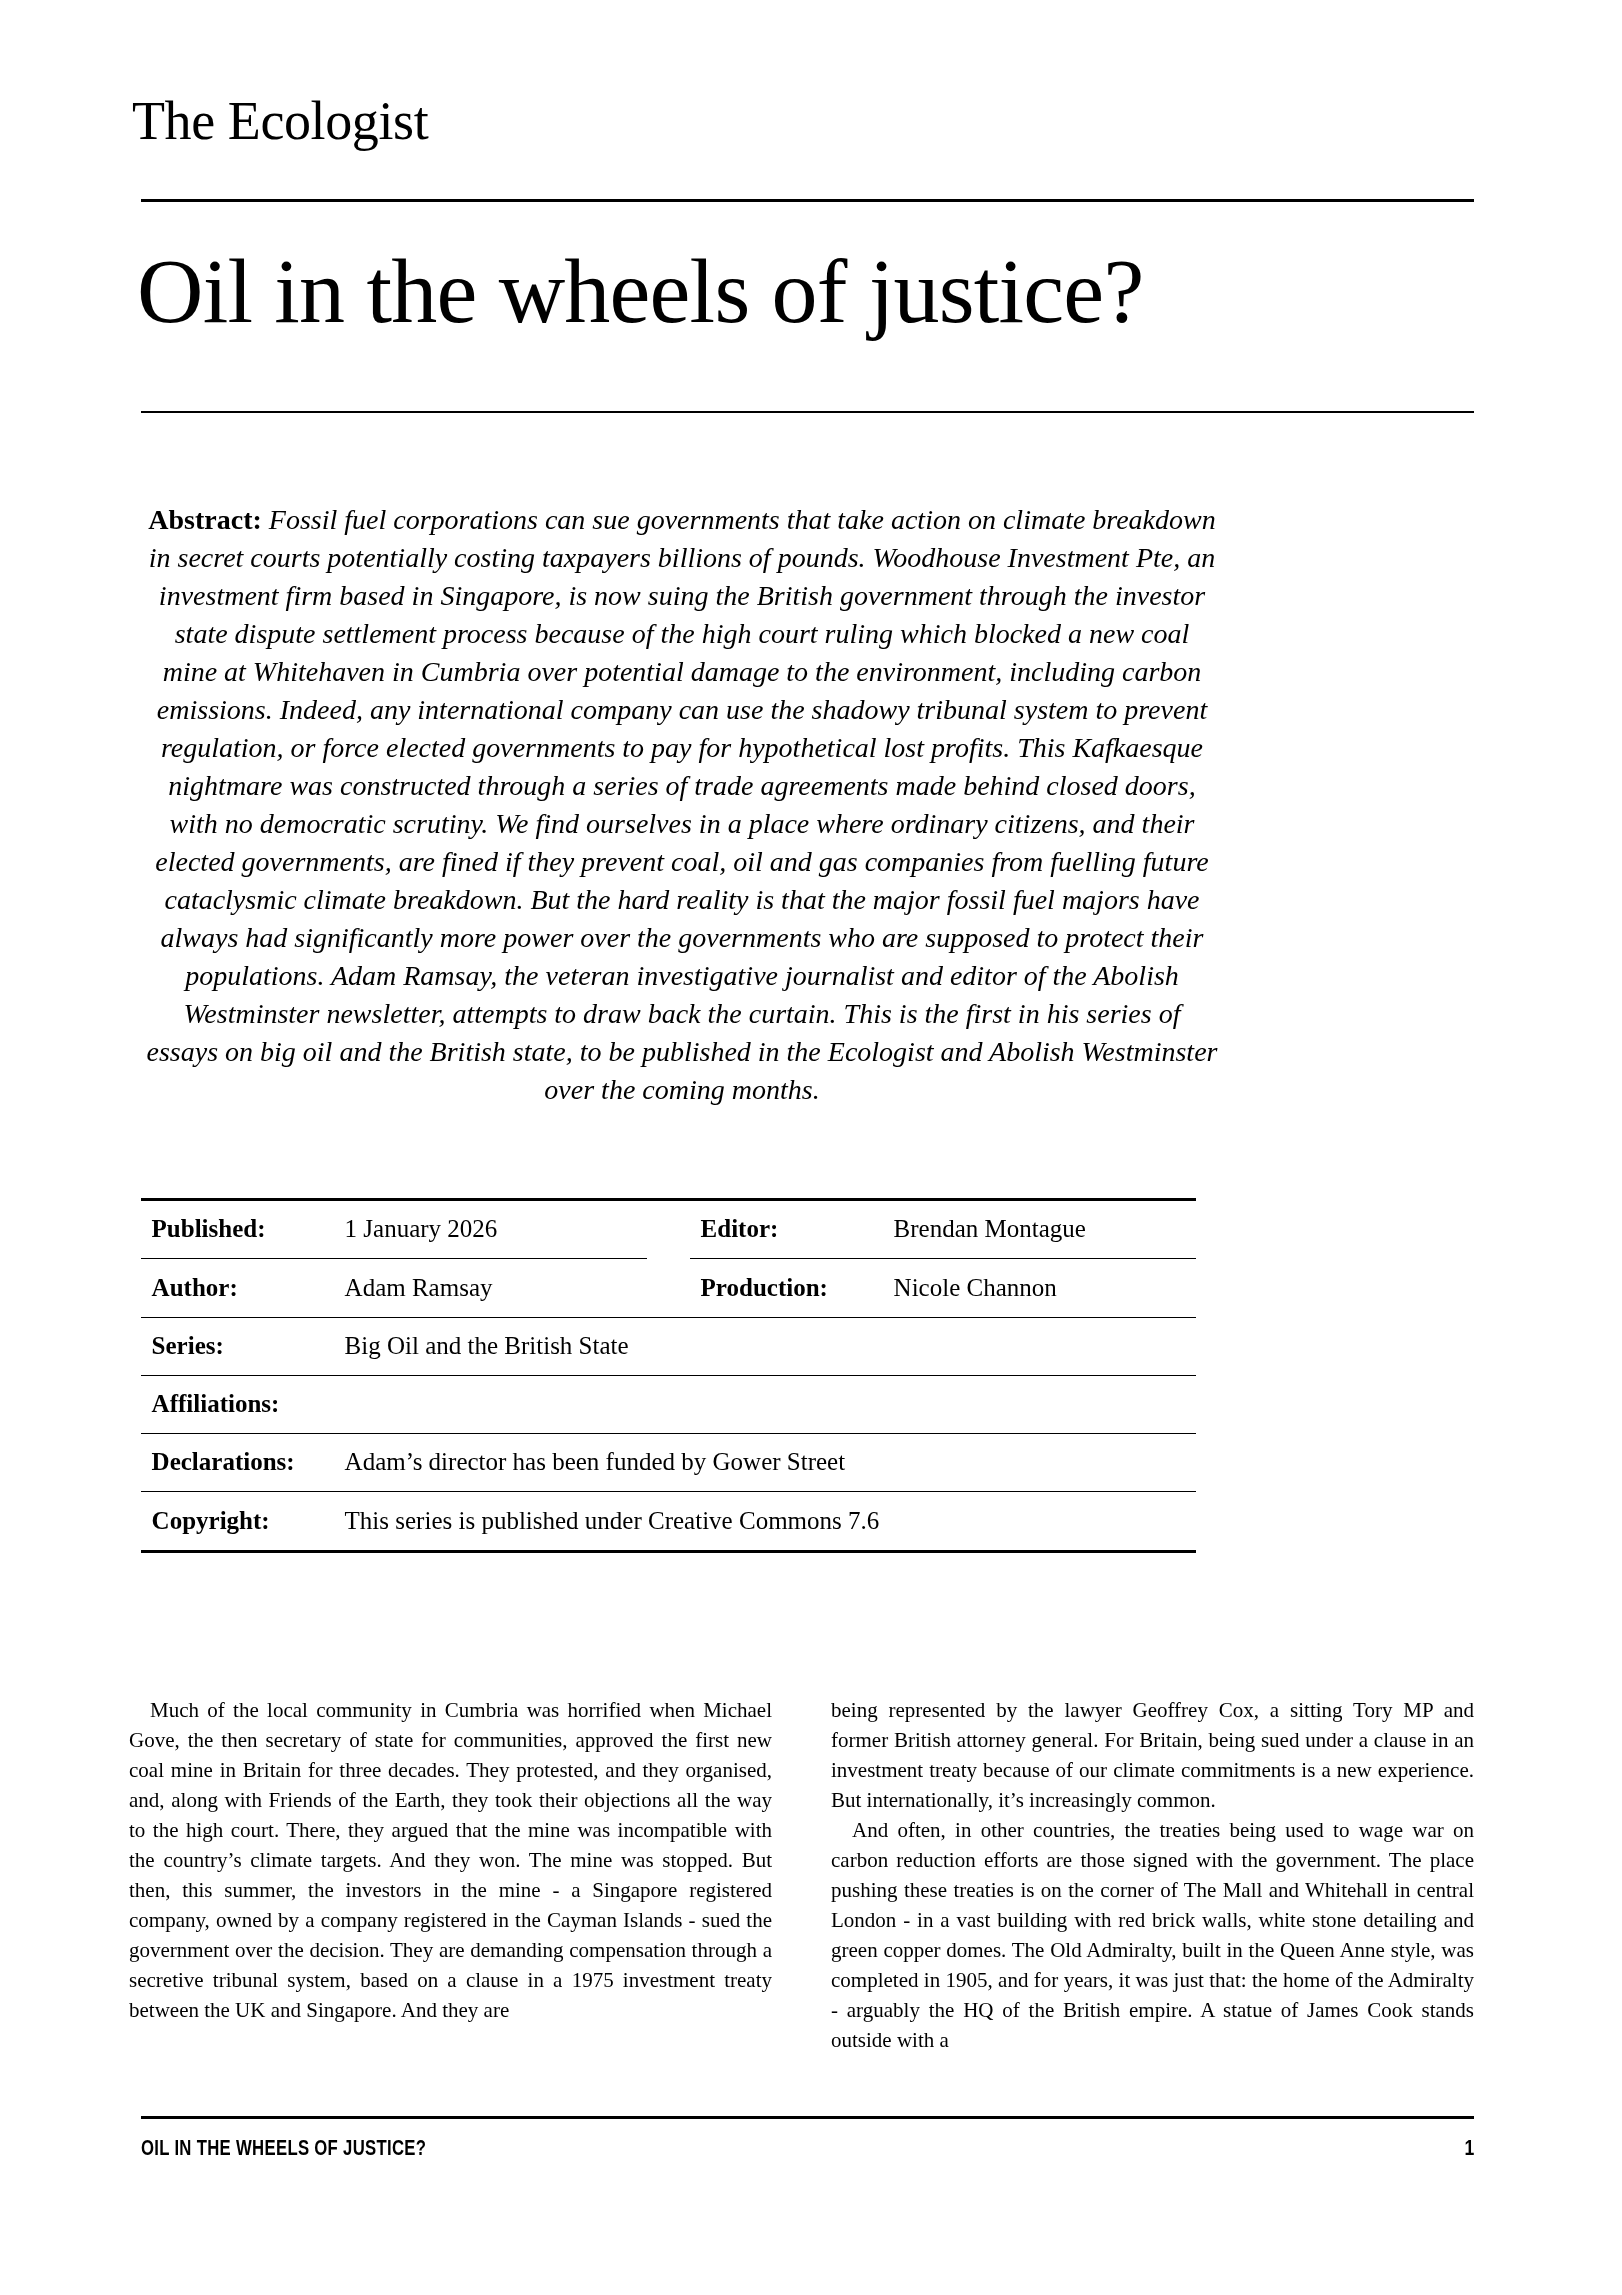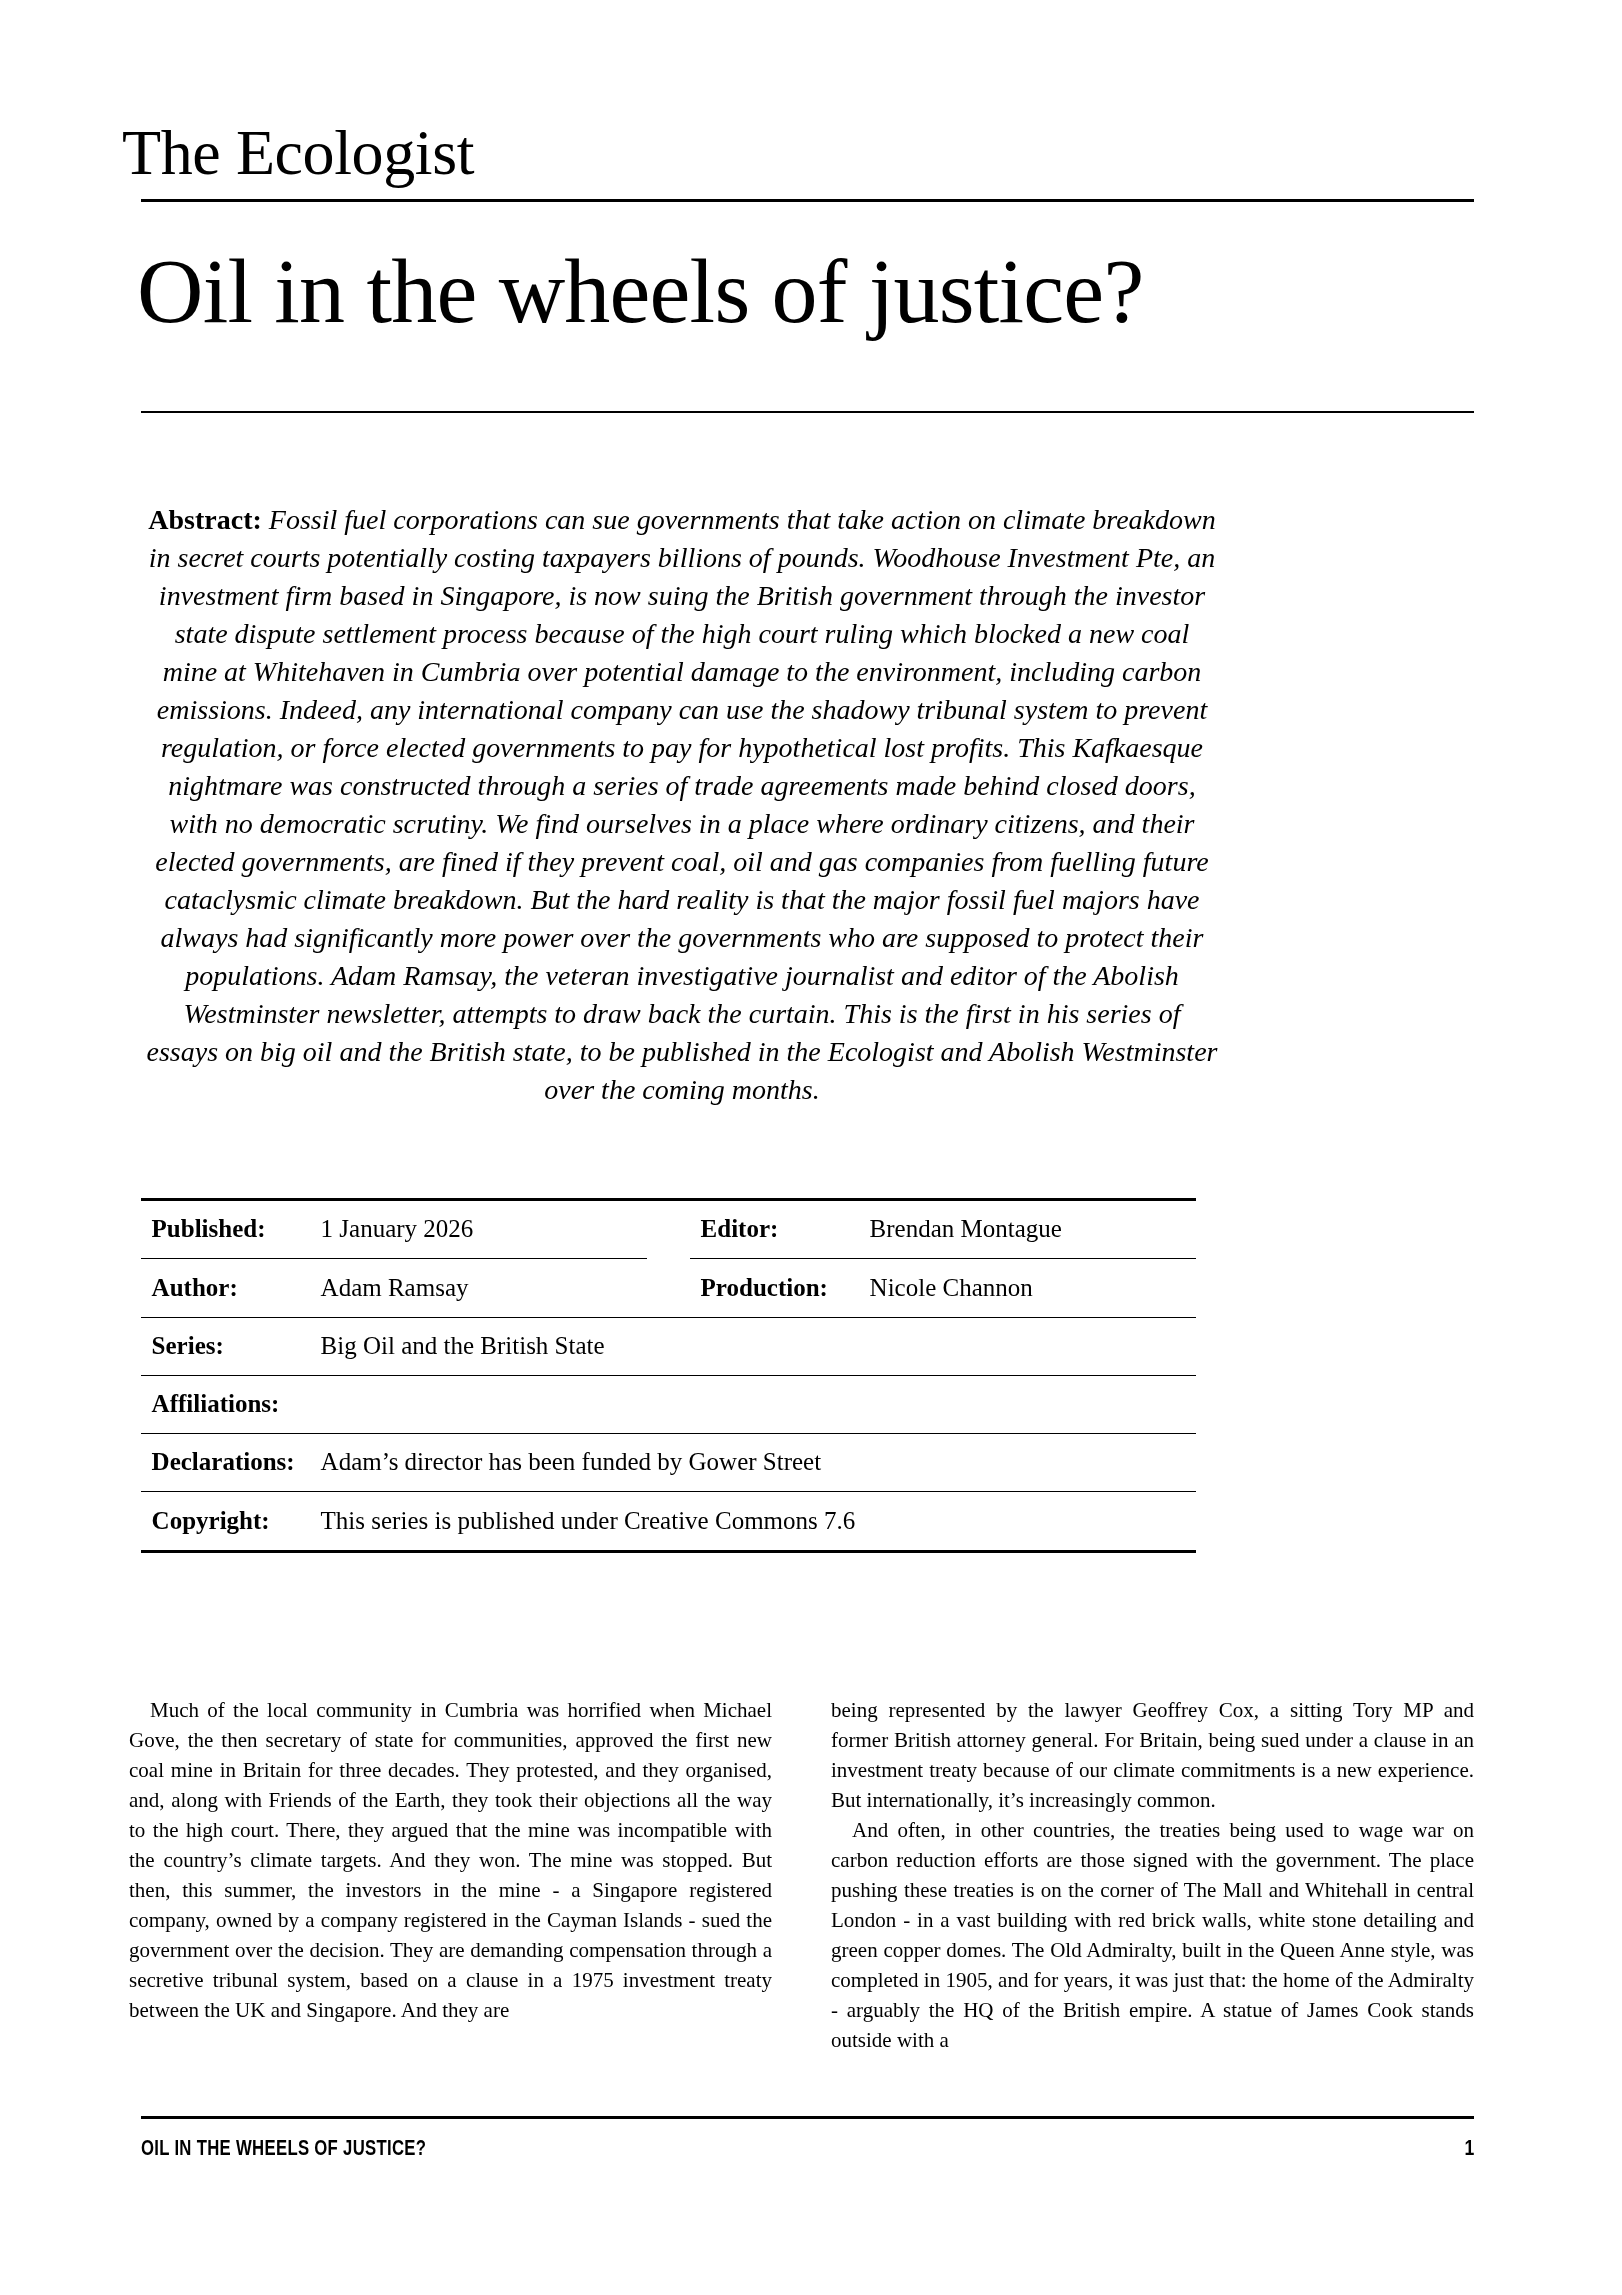--- a/index.html
+++ b/index.html
@@ -7,27 +7,26 @@
     position: relative;
     width: 1622px;
     height: 2295px;
     background: #ffffff;
     color: #000000;
     font-family: "Liberation Serif", serif;
     overflow: hidden;
   }
   .masthead {
     position: absolute;
-    left: 122px;
+    left: 132px;
     top: 88px;
-    font-size: 64px;
+    font-size: 54px;
     line-height: 1.25;
     letter-spacing: -0.4px;
     white-space: nowrap;
-    margin-top: 25px;
   }
   .rule { position: absolute; left: 141px; right: 148px; background: #000; }
   .rule-masthead { top: 199px; height: 3.3px; }
   .rule-title { top: 411px; height: 1.6px; }
   .article-title {
     position: absolute;
     left: 137px;
     top: 234px;
     font-size: 92px;
     line-height: 1.25;
@@ -54,21 +53,21 @@
     border-top: 3.3px solid #000;
     border-bottom: 3.3px solid #000;
     font-size: 25px;
     line-height: 31px;
   }
   .meta-prow { display: flex; gap: 43px; }
   .meta-half { flex: 1; display: flex; padding: 12.3px 0 14px 10.6px; }
   .meta-prow.seg .meta-half { border-bottom: 1.6px solid #000; }
   .meta-frow { display: flex; border-top: 1.6px solid #000; padding: 12.3px 0 14px 10.6px; }
   .meta-label { flex: 0 0 169px; font-weight: bold; }
-  .meta-value { flex: 1; }
+  .meta-value { flex: 1; margin-left: 24px; }
   .bodycols {
     position: absolute;
     left: 129px;
     top: 1695px;
     width: 1345px;
     display: flex;
     gap: 59px;
     font-size: 21px;
     line-height: 30px;
     text-align: justify;

